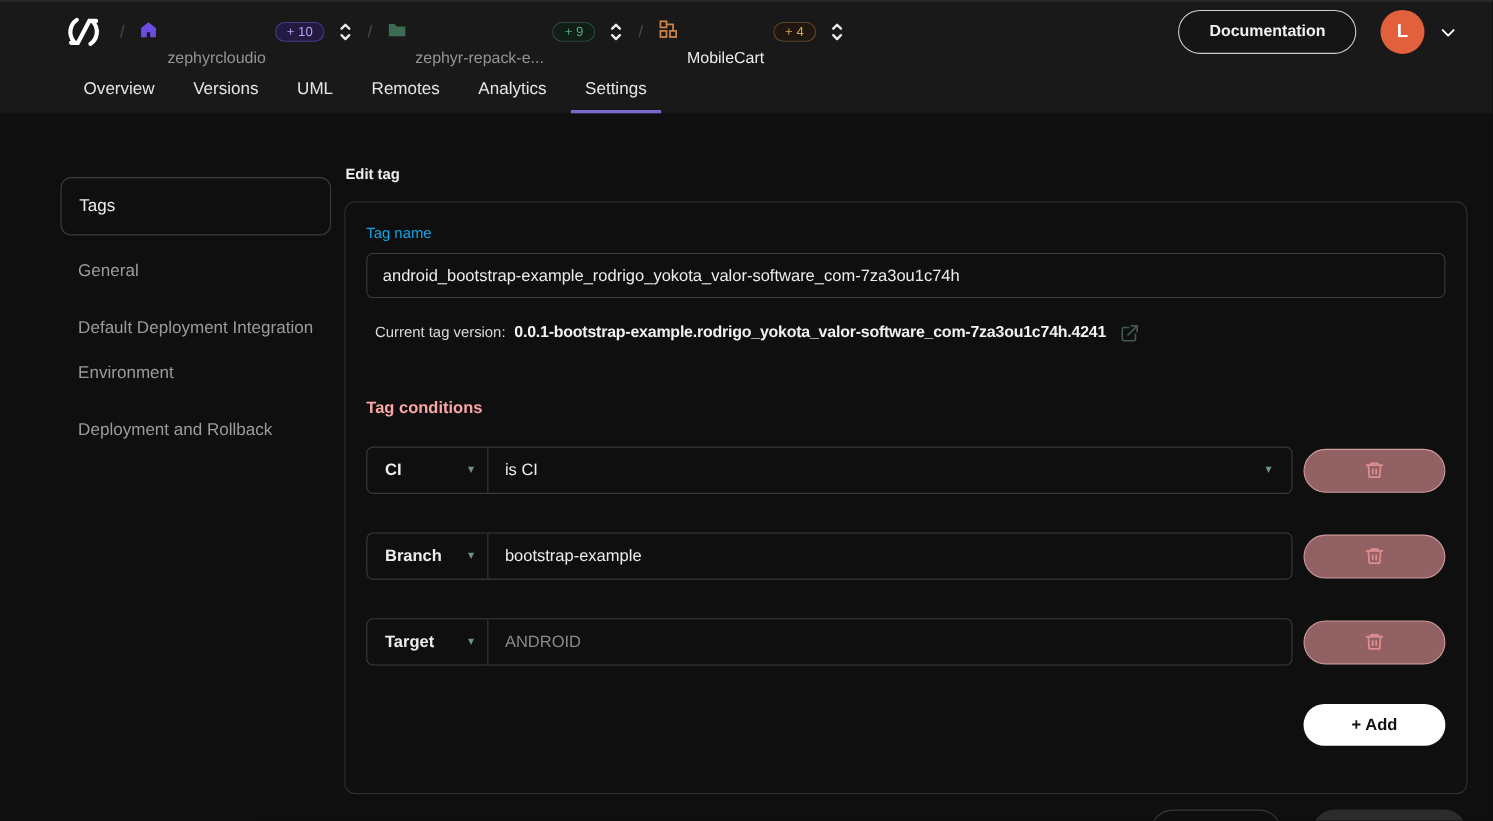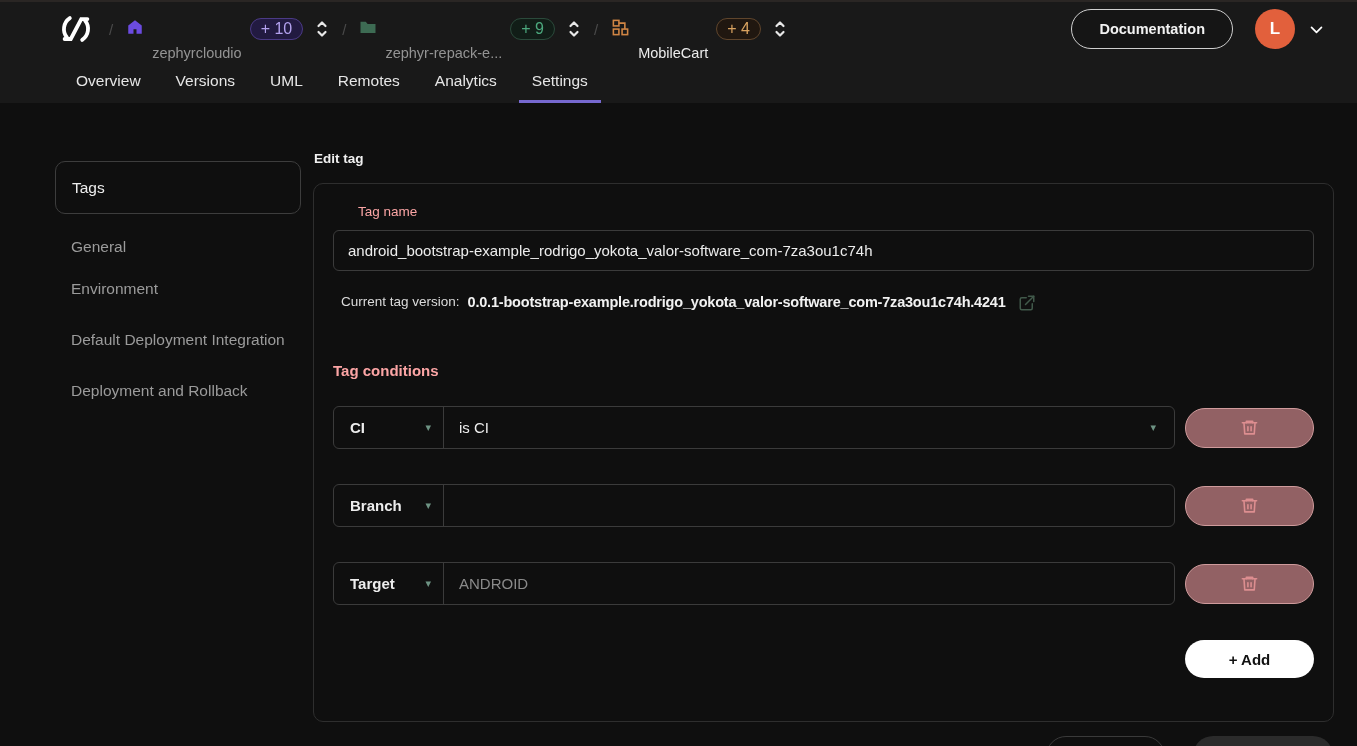--- a/index.html
+++ b/index.html
@@ -12,21 +12,21 @@
   .top-strip { position:absolute; top:0; left:0; right:0; height:2px; background:#2a2624; z-index:10; }
 
   
   .header { position:absolute; top:0; left:0; right:0; height:103px; background:#191919; }
   .topbar { display:flex; align-items:center; height:58px; padding:0 32px 0 56px; }
   .logo { width:40px; height:40px; display:flex; align-items:center; justify-content:center; }
   .bc-slash { color:#4a4a4a; font-size:15px; margin:0 13px; }
   .crumb { display:flex; align-items:center; gap:8px; }
   .crumb-name { font-size:14.5px; color:#949494;margin-top:48px; }
   .crumb-name.current { color:#ececec; }
-  .badge { font-size:16px; padding:1px 10px; border-radius:999px; border:1px solid; white-space:nowrap;text-align:center; }
+  .badge { font-size:12px; padding:1px 10px; border-radius:999px; border:1px solid; white-space:nowrap;text-align:center; }
   .badge-purple { color:#b3a1ee; border-color:#4b3a86; background:#221a41; }
   .badge-green  { color:#4ca97e; border-color:#2b4a3b; background:#111d17; }
   .badge-orange { color:#d9a360; border-color:#5f452c; background:#201710; }
   .updown { margin-left:12px; display:flex; align-items:center; cursor:pointer; }
   .doc-btn {
     margin-left:auto; height:40px; padding:0 27px; border-radius:999px;
     background:#151515; border:1px solid #cfcfcf; color:#f2f2f2;
     font-size:14.5px; font-weight:bold; font-family:inherit; cursor:pointer;
     display:flex; align-items:center;
   }
@@ -44,21 +44,21 @@
   .side-item { font-size:15.5px; color:#9b9b9b; padding:9px 16px; line-height:1.5; cursor:pointer; }
   .side-item.active { color:#ededed; border:1px solid #3d3d3d; border-radius:10px; padding:14px 16px; margin:14px 0 12px; }
   .side-item.gap { margin-top:10px; }
 
   
   .page-title { position:absolute; left:314px; top:151px; font-size:13.5px; font-weight:bold; color:#f0f0f0; }
   .card {
     position:absolute; left:313px; top:183px; width:1021px; height:539px;
     border:1px solid #2e2e2e; border-radius:10px; padding:20px 19px;
   }
-  .field-label { font-size:13.5px; color:#fca5a5;margin-left:25px; }
+  .field-label { font-size:13.5px; color:#0ea5e9; }
   .tagname-input {
     margin-top:11px; width:100%; height:41px; background:transparent;
     border:1px solid #3b3b3b; border-radius:6px; color:#ededed;
     font-size:15px; font-family:inherit; padding:0 14px; outline:none;
   }
   .version-line { margin-top:23px; display:flex; align-items:flex-start; gap:8px; padding-left:8px; }
   .version-label { font-size:13.5px; color:#dcdcdc; }
   .version-value { font-size:14.5px; font-weight:bold; color:#f2f2f2; letter-spacing:-.2px; }
   .extlink { display:flex; align-items:center; margin-left:4px; }
 
@@ -184,22 +184,22 @@
     <div class="tab">UML</div>
     <div class="tab">Remotes</div>
     <div class="tab">Analytics</div>
     <div class="tab active">Settings</div>
   </div>
 </div>
 
 <div class="sidebar">
   <div class="side-item active">Tags</div>
   <div class="side-item">General</div>
+  <div class="side-item gap">Default Deployment Integration</div>
   <div class="side-item">Environment</div>
-  <div class="side-item gap">Default Deployment Integration</div>
   <div class="side-item gap">Deployment and Rollback</div>
 </div>
 
 <div class="page-title">Edit tag</div>
 
 <div class="card">
 
   <div class="field-label">Tag name</div>
   <input class="tagname-input" type="text" value="android_bootstrap-example_rodrigo_yokota_valor-software_com-7za3ou1c74h" style="">
 
@@ -240,20 +240,23 @@
         </svg>
       </button>
     </div>
 
     <div class="cond-row">
       <div class="cond-field">
         <div class="cond-type">
           <span class="cond-type-label">Branch</span>
           <span class="chev">▾</span>
         </div>
+        <div class="cond-value">
+          <span class="cond-value-text">bootstrap-example</span>
+        </div>
       </div>
       <button class="delete-btn">
         <svg width="19" height="19" viewBox="0 0 24 24" fill="none" stroke="#dd8e90" stroke-width="2" stroke-linecap="round" stroke-linejoin="round">
           <path d="M3 6 H21"></path>
             <path d="M8 6 V4 H16 V6"></path>
             <path d="M19 6 L18 20 H6 L5 6"></path>
           <path d="M10 11 V16"></path>
             <path d="M14 11 V16"></path>
         </svg>
       </button>

